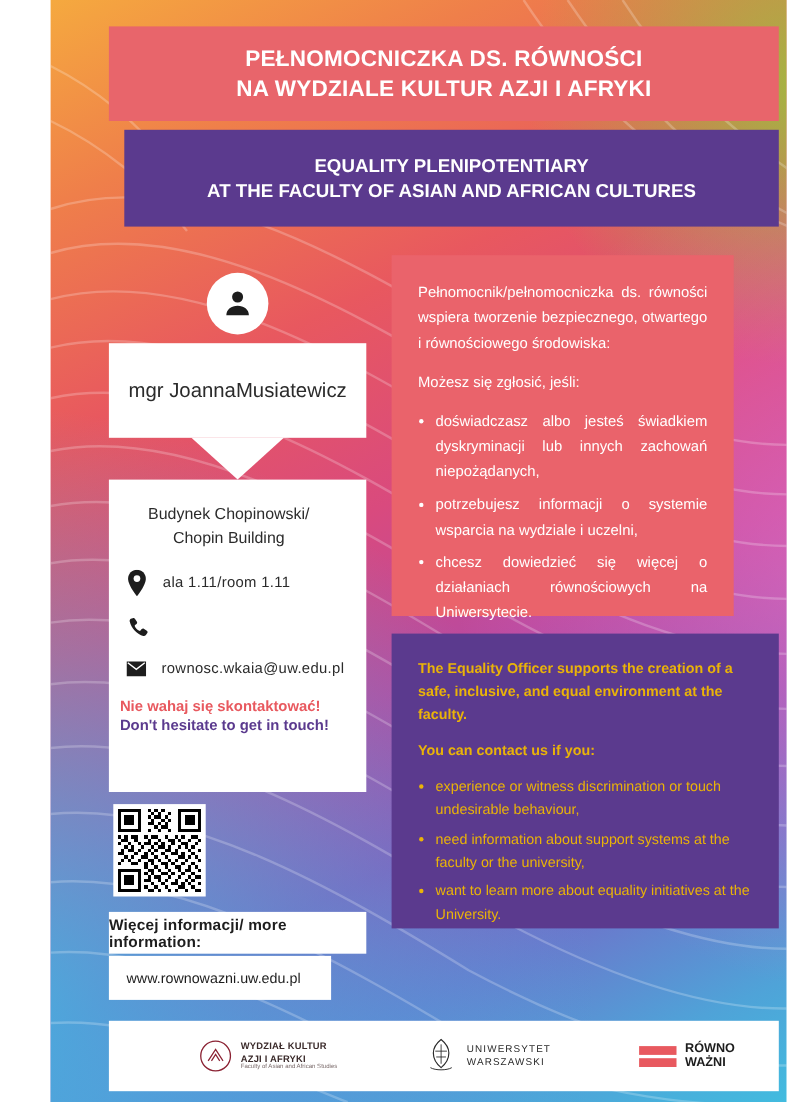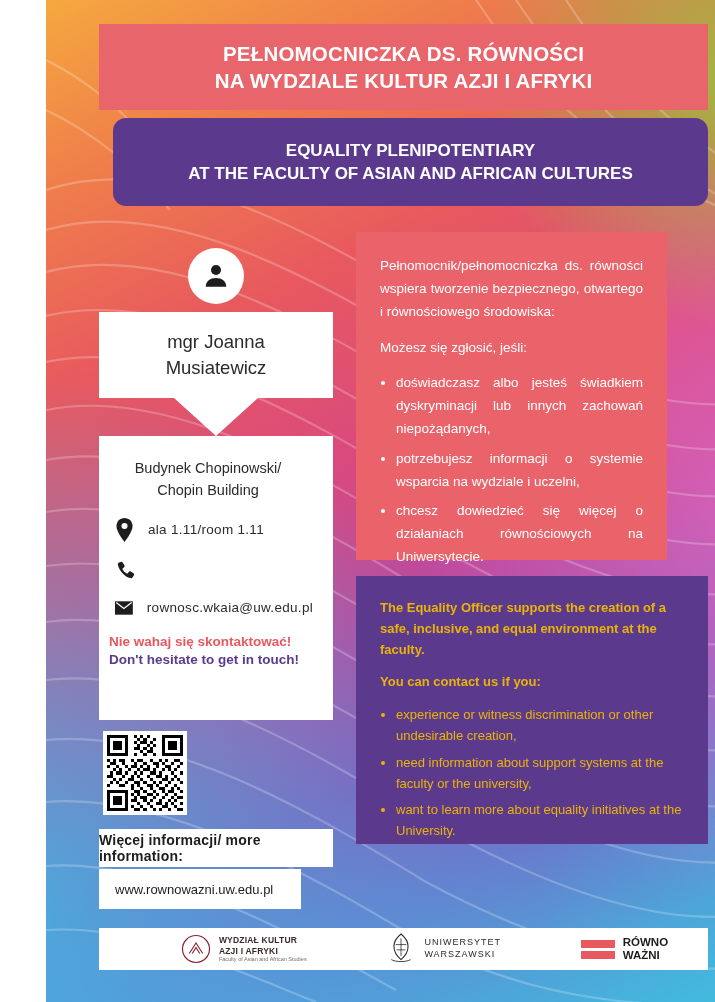--- a/index.html
+++ b/index.html
@@ -60,38 +60,37 @@
     left: 67px; top: 118px;
     width: 595px; height: 88px;
     background: #5b3a8e;
     display: flex; flex-direction: column;
     align-items: center; justify-content: center;
     color: #fff;
     text-align: center;
     font-weight: bold;
     font-size: 17px;
     line-height: 1.38;
-    border-radius: 13px;
   }
 
   
   .avatar {
     position: absolute;
     left: 142px; top: 248px;
     width: 56px; height: 56px;
     background: #ffffff;
     border-radius: 50%;
     display: flex; align-items: center; justify-content: center;
   }
   .name-card {
     position: absolute;
     left: 53px; top: 312px;
     width: 234px; height: 86px;
     background: #ffffff;
-    display: flex; flex-direction: column;
+    display: flex; flex-direction: row;
     align-items: center; justify-content: center;
     color: #2b2b2b;
     font-size: 18.5px;
     line-height: 1.38;
     text-align: center;
   }
   .arrow-down {
     position: absolute;
     left: 128px; top: 398px;
     width: 0; height: 0;
@@ -203,21 +202,21 @@
   }
   .panel-en p { margin-bottom: 12px; }
   .panel-en p.bold { font-weight: bold; }
   .panel-en ul { margin: 0 0 0 16px; }
   .panel-en li { margin-bottom: 6px; }
 
   
   .footer {
     position: absolute;
     left: 53px; top: 928px;
-    width: 609px; height: 42px;
+    width: 609px; height: 64px;
     background: #ffffff;
     display: flex;
     align-items: center;
     justify-content: space-around;
     padding-left: 42px;
   }
   .logo {
     display: flex;
     align-items: center;
     gap: 8px;
@@ -519,21 +518,21 @@
       <li>doświadczasz albo jesteś świadkiem dyskryminacji lub innych zachowań niepożądanych,</li>
       <li>potrzebujesz informacji o systemie wsparcia na wydziale i uczelni,</li>
       <li>chcesz dowiedzieć się więcej o działaniach równościowych na Uniwersytecie.</li>
     </ul>
   </div>
 
   <div class="panel-en">
     <p class="bold">The Equality Officer supports the creation of a safe, inclusive, and equal environment at the faculty.</p>
     <p class="bold">You can contact us if you:</p>
     <ul>
-      <li>experience or witness discrimination or other undesirable creation,</li>
+      <li>experience or witness discrimination or touch undesirable behaviour,</li>
       <li>need information about support systems at the faculty or the university,</li>
       <li>want to learn more about equality initiatives at the University.</li>
     </ul>
   </div>
 
   <div class="footer">
 
     <div class="logo">
       <svg width="30" height="30" viewBox="0 0 40 40">
         <circle cx="20" cy="20" r="18" fill="none" stroke="#8b2233" stroke-width="1.6"></circle>

